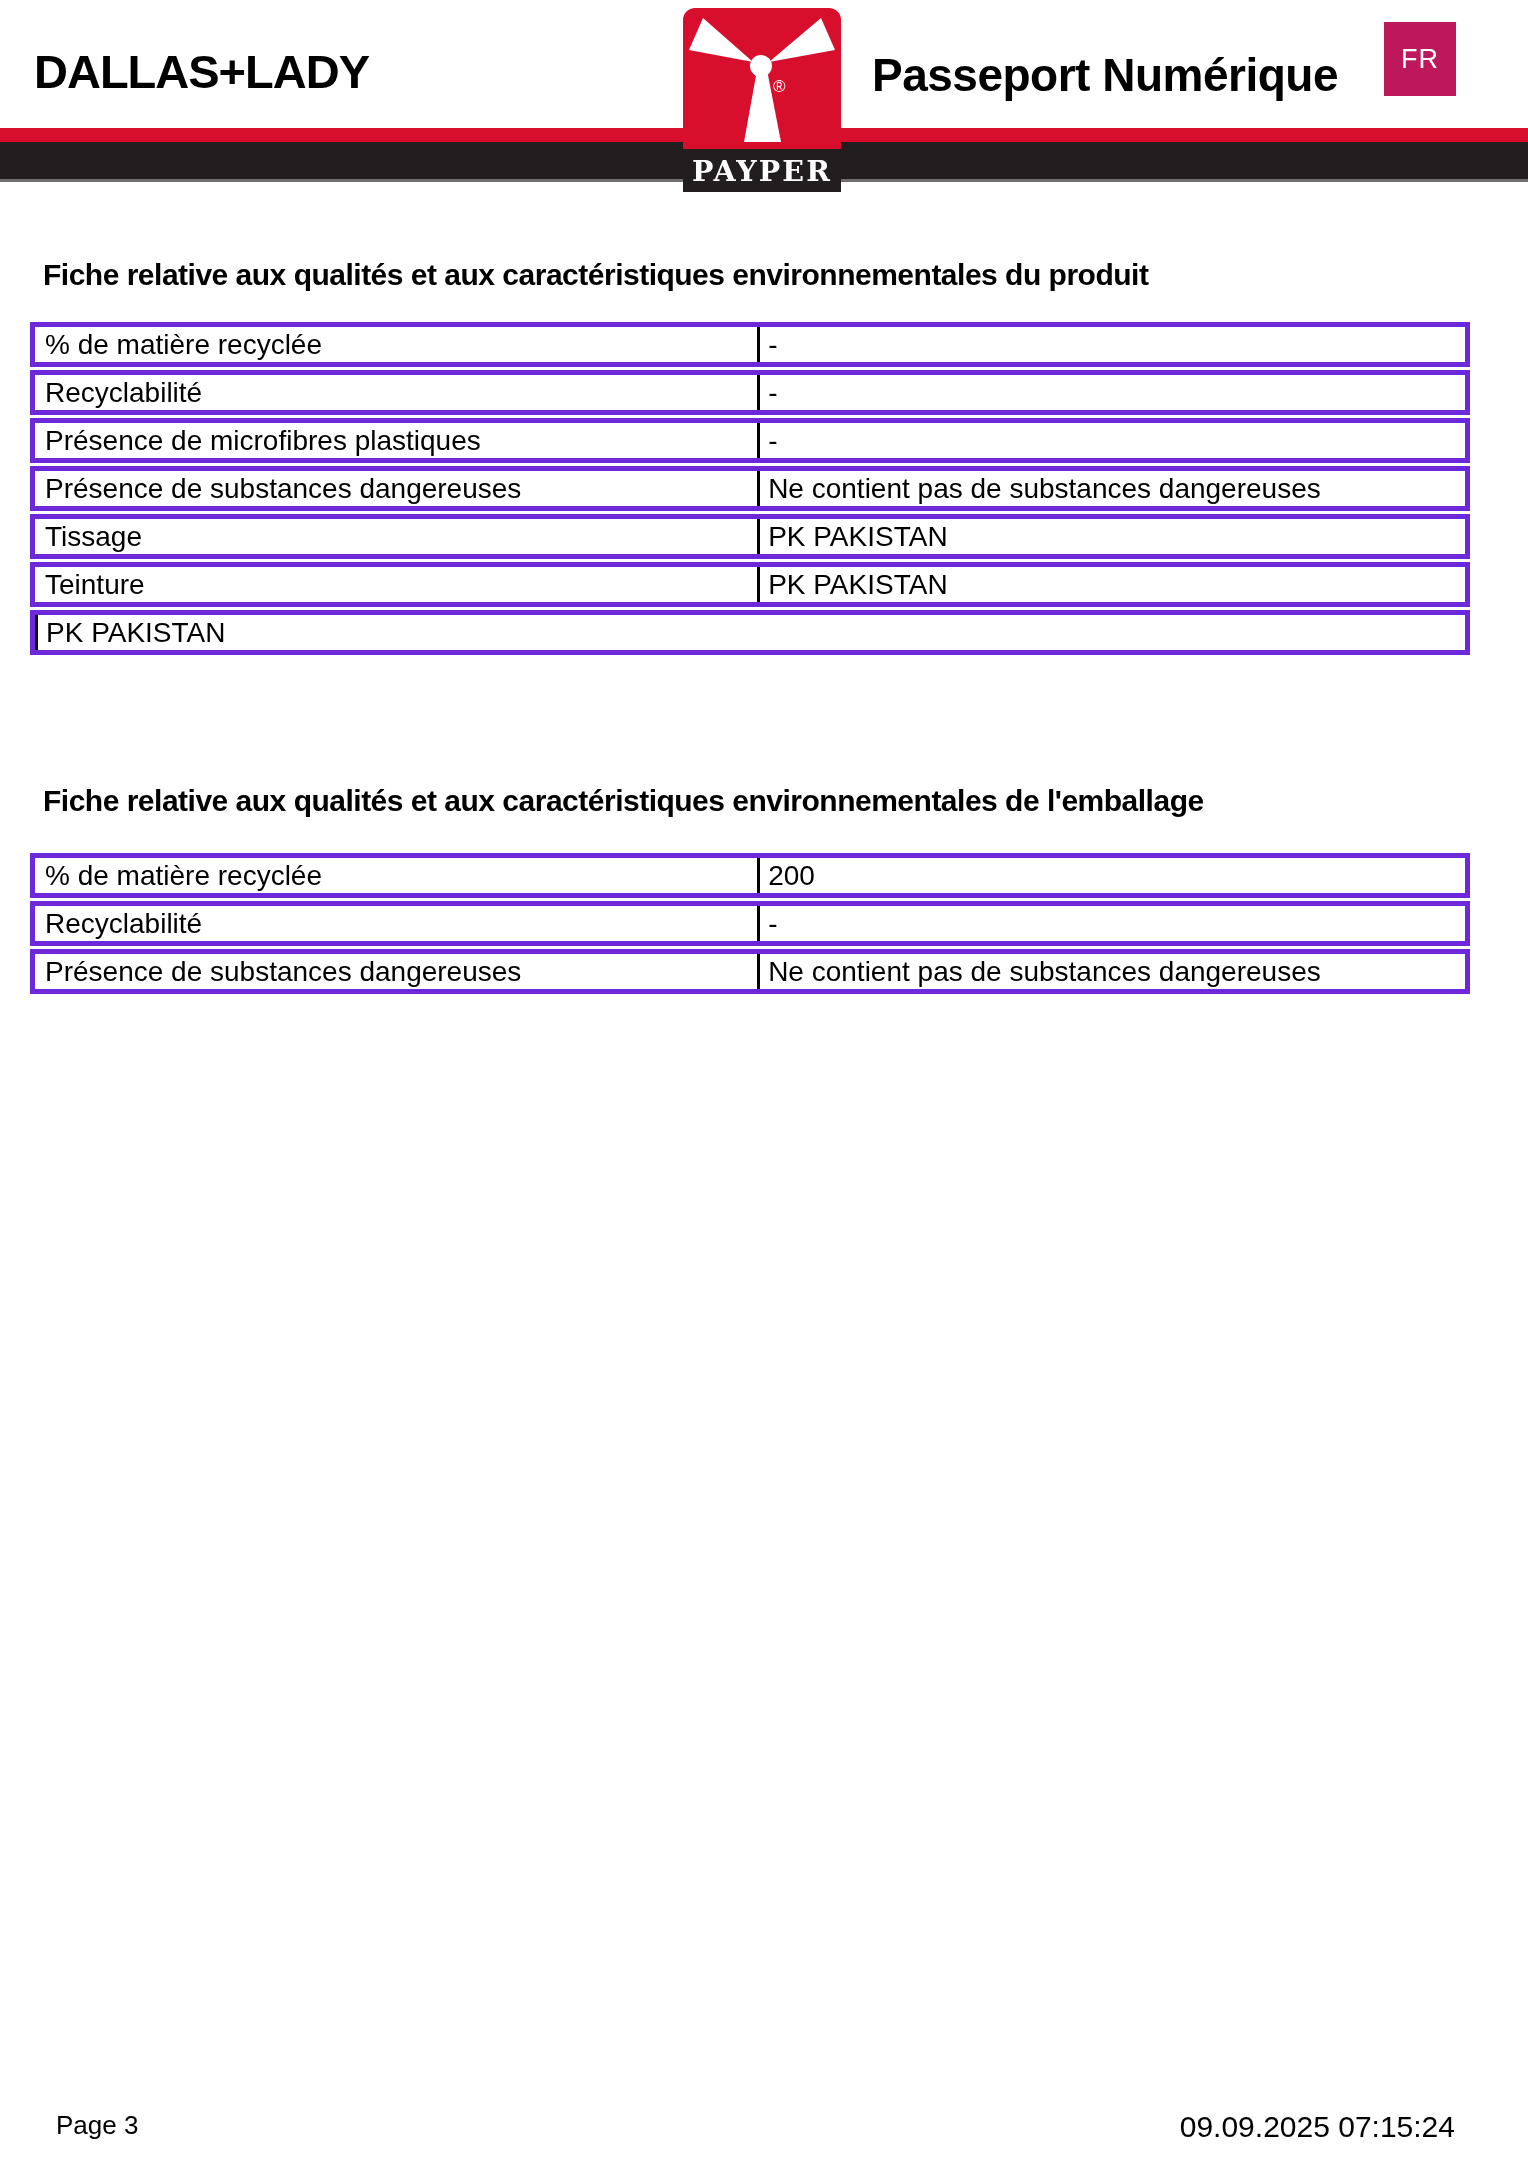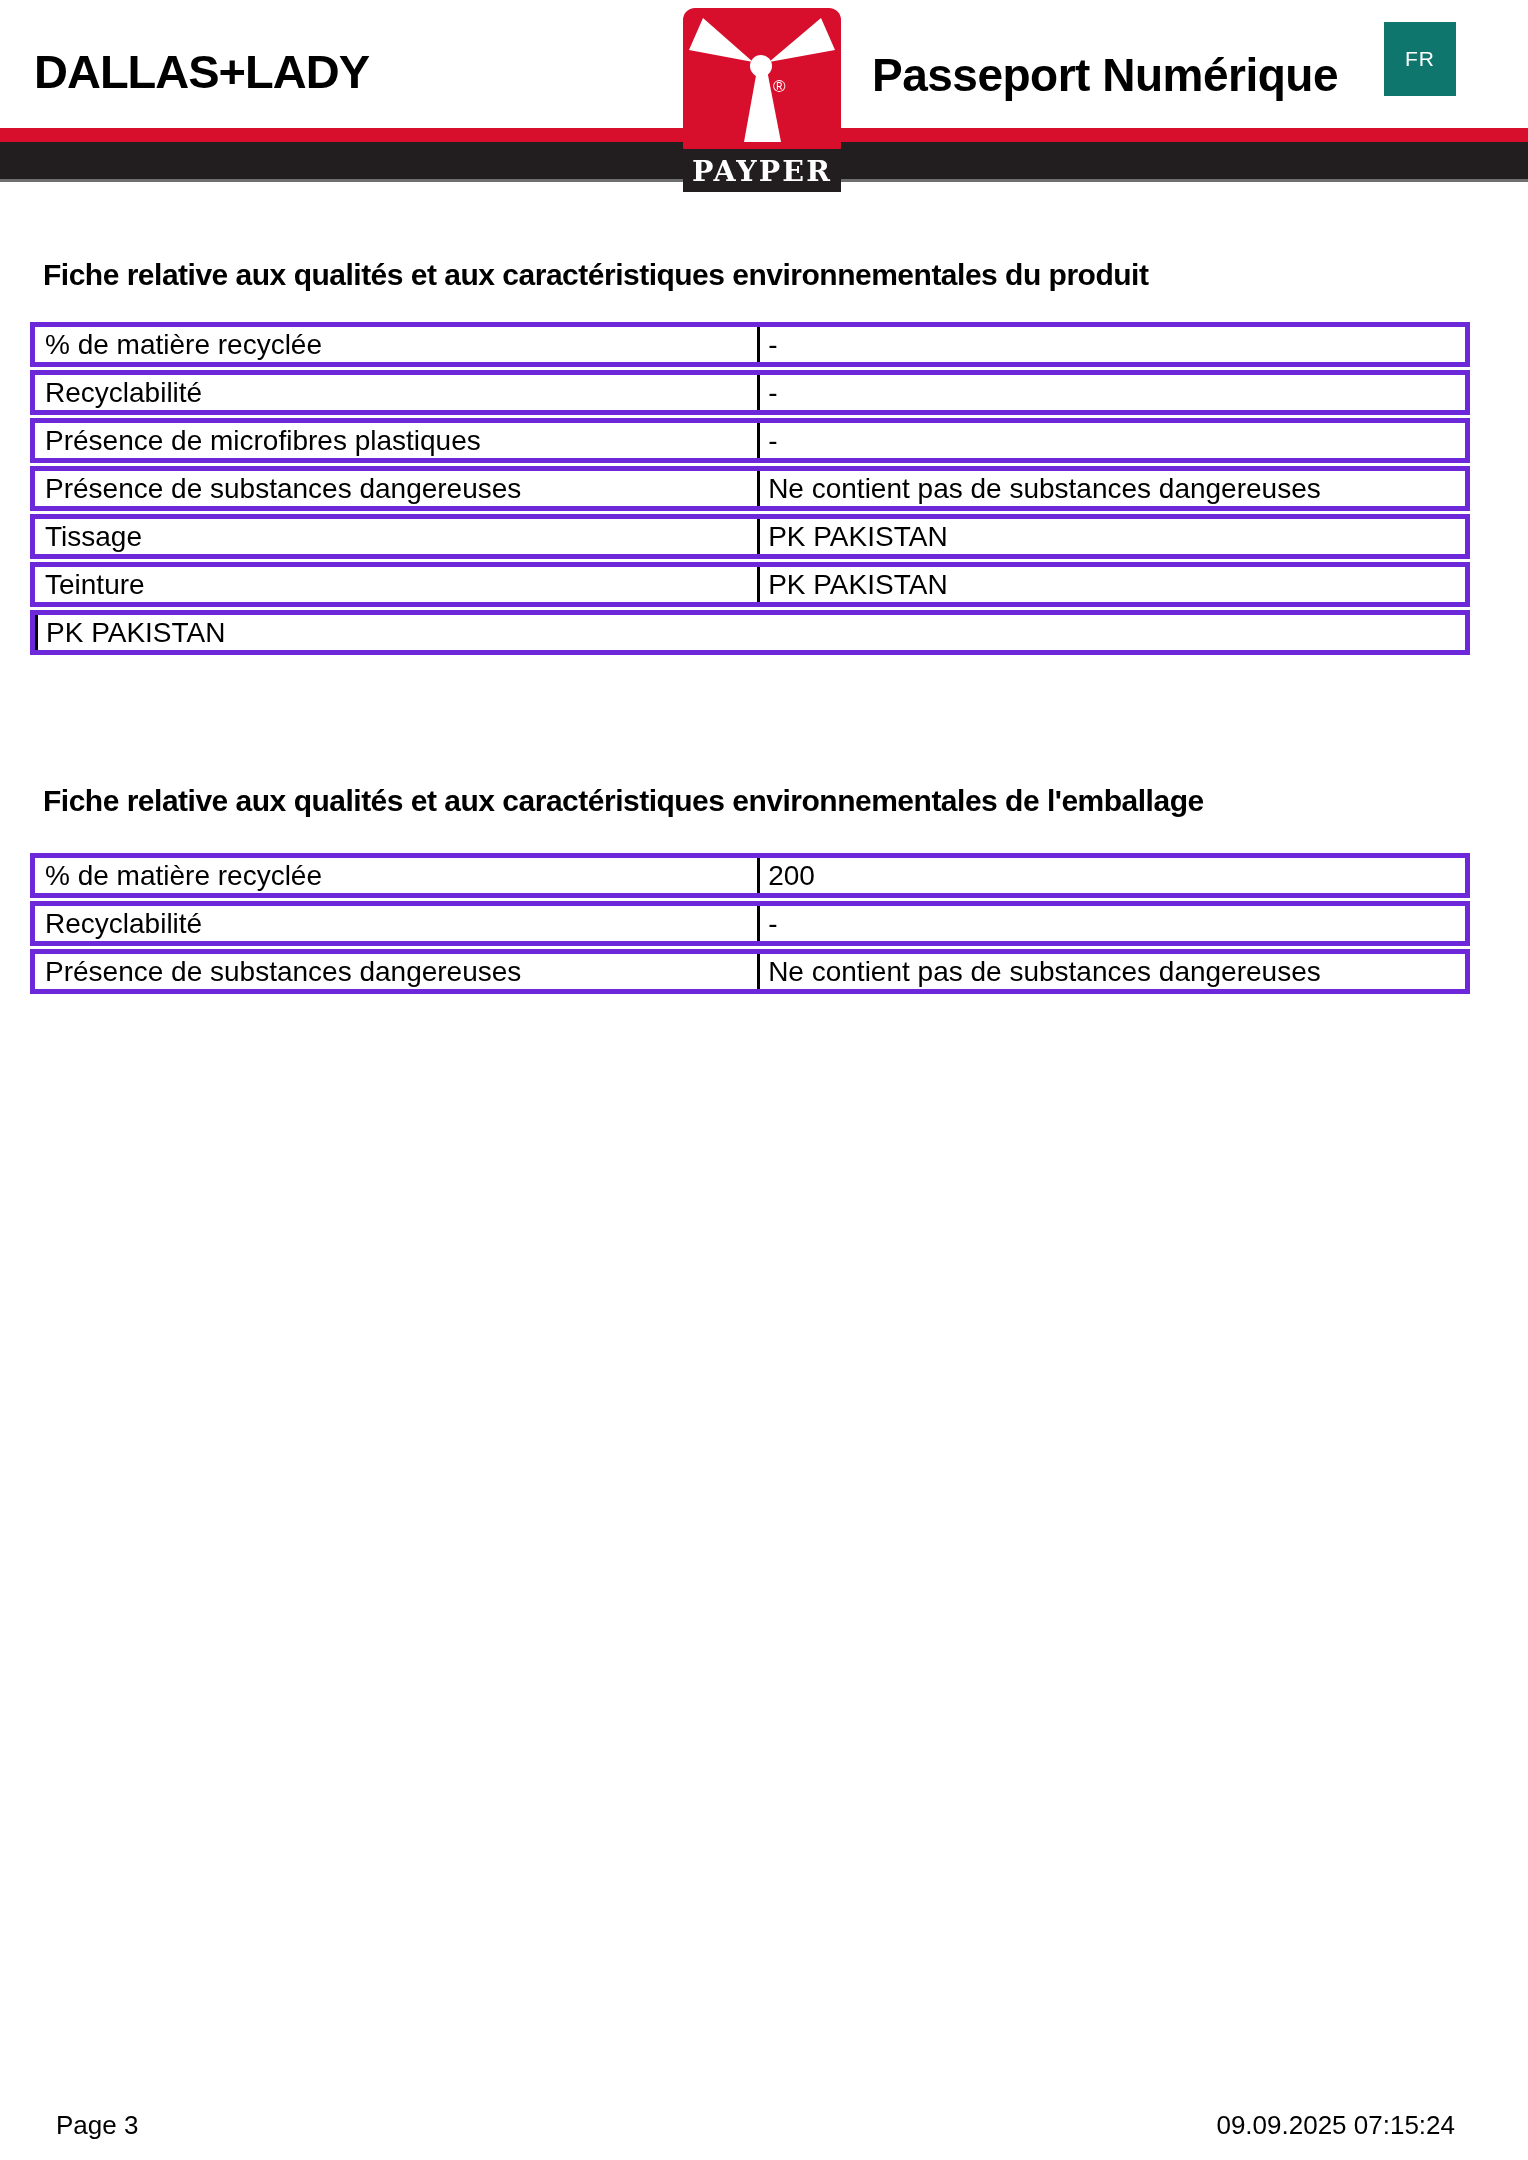--- a/index.html
+++ b/index.html
@@ -28,23 +28,23 @@
     left: 872px; top: 48px;
     font-size: 46px;
     font-weight: 700;
     letter-spacing: -0.5px;
     white-space: nowrap;
   }
   .fr-badge {
     position: absolute;
     left: 1384px; top: 22px;
     width: 72px; height: 74px;
-    background: #0f766e;
+    background: #be185d;
     color: #ffffff;
-    font-size: 21px;
+    font-size: 27px;
     font-weight: 400;
     display: flex; align-items: center; justify-content: center;
     letter-spacing: 1px;
   }
   .red-stripe {
     position: absolute;
     left: 0; top: 128px;
     width: 100%; height: 14px;
     background: #d70f2d;
   }
@@ -112,21 +112,21 @@
 
   
   .page-number {
     position: absolute;
     left: 56px; top: 2110px;
     font-size: 26px;
   }
   .timestamp {
     position: absolute;
     right: 73px; top: 2110px;
-    font-size: 26px;
+    font-size: 30px;
   }
 
   .logo-wordmark {
     font-family: "DejaVu Serif", serif;
     font-weight: 700;
   }
 </style>
 </head>
 <body>
 

